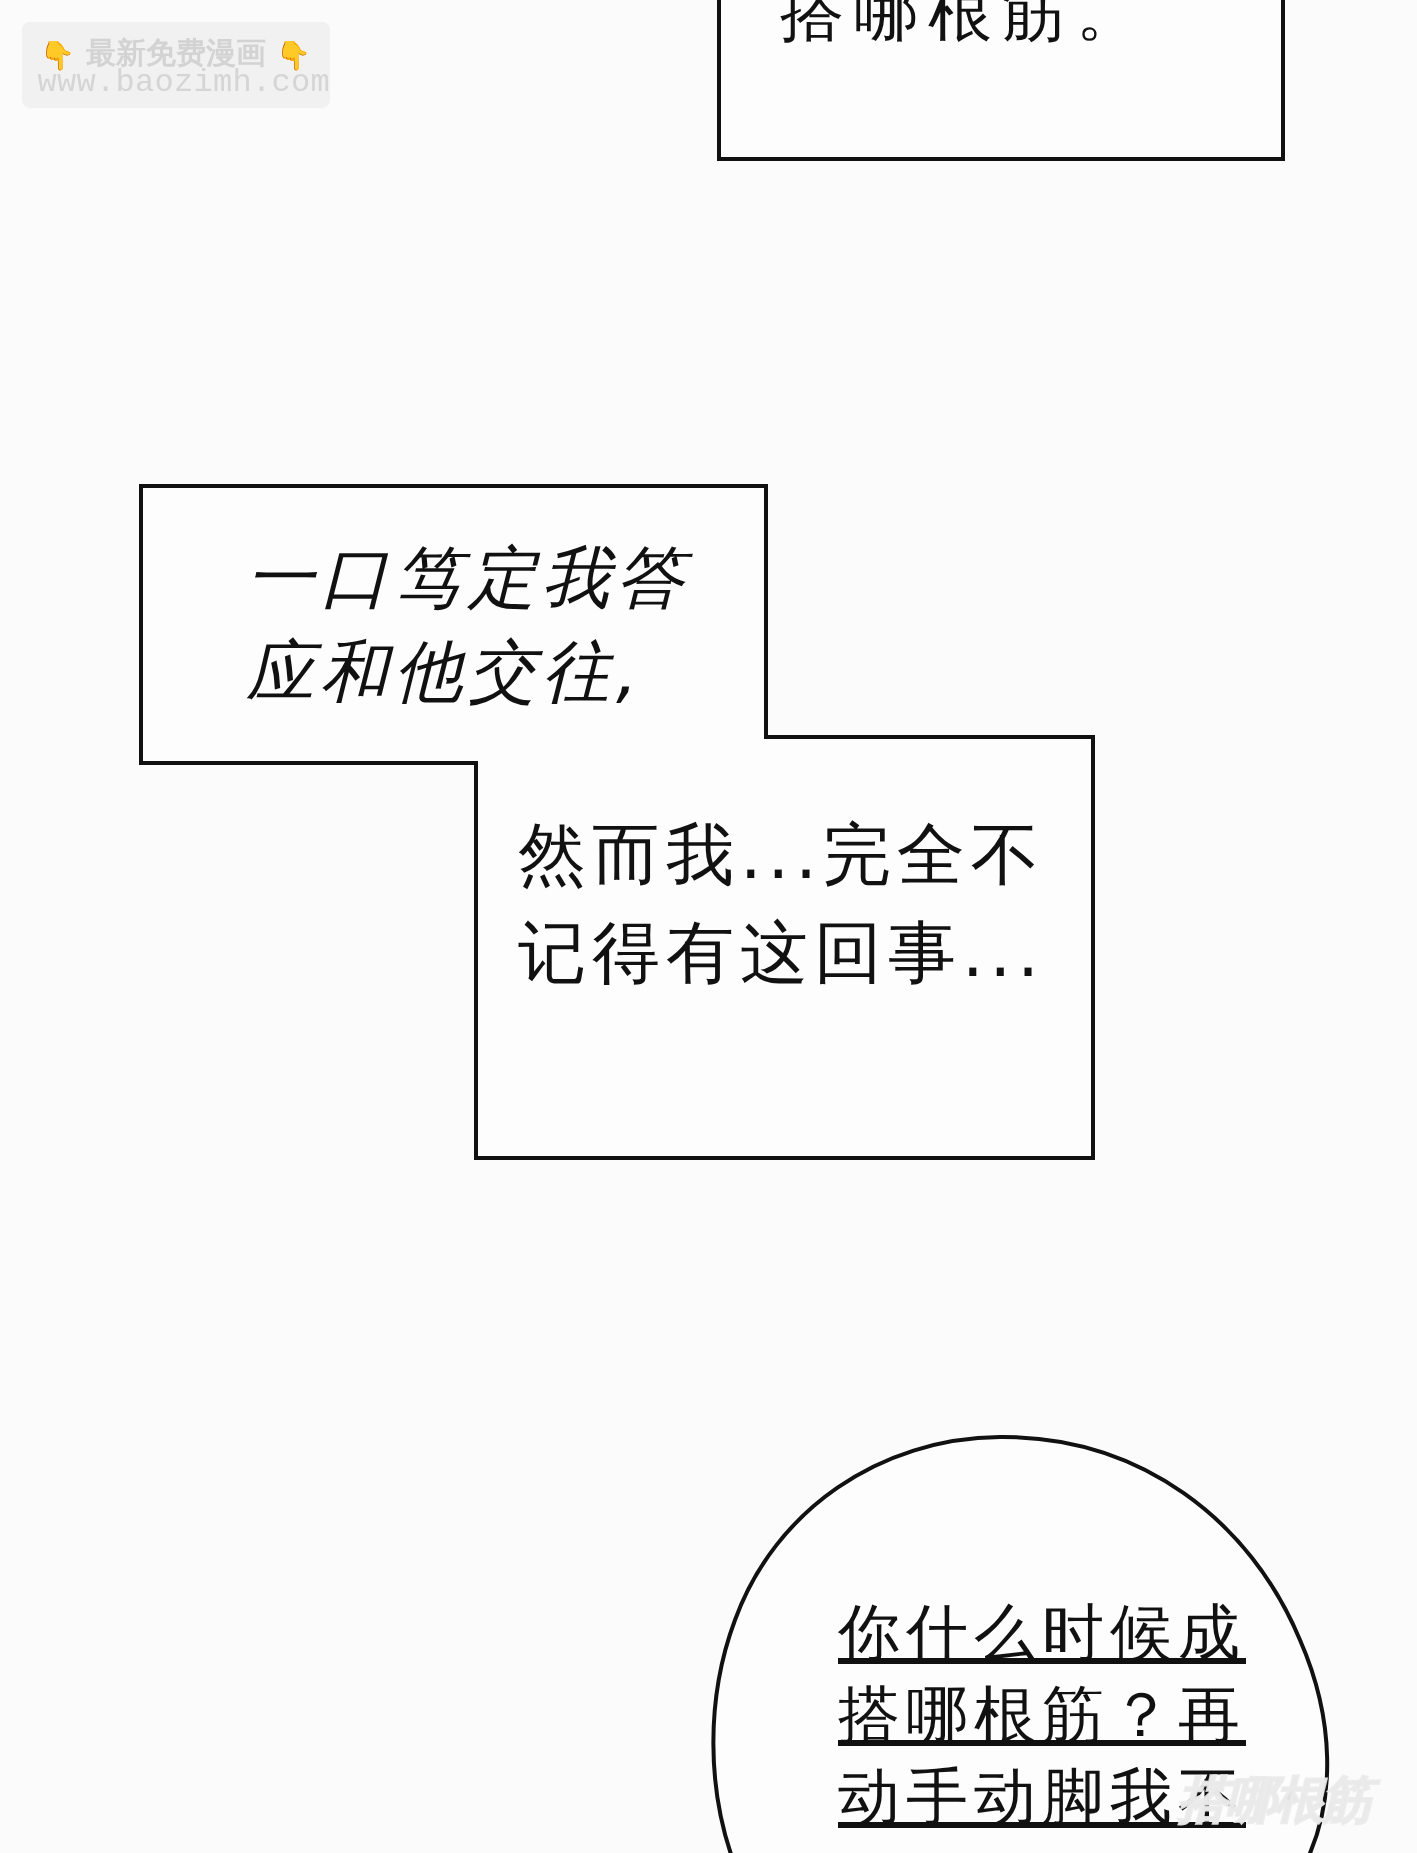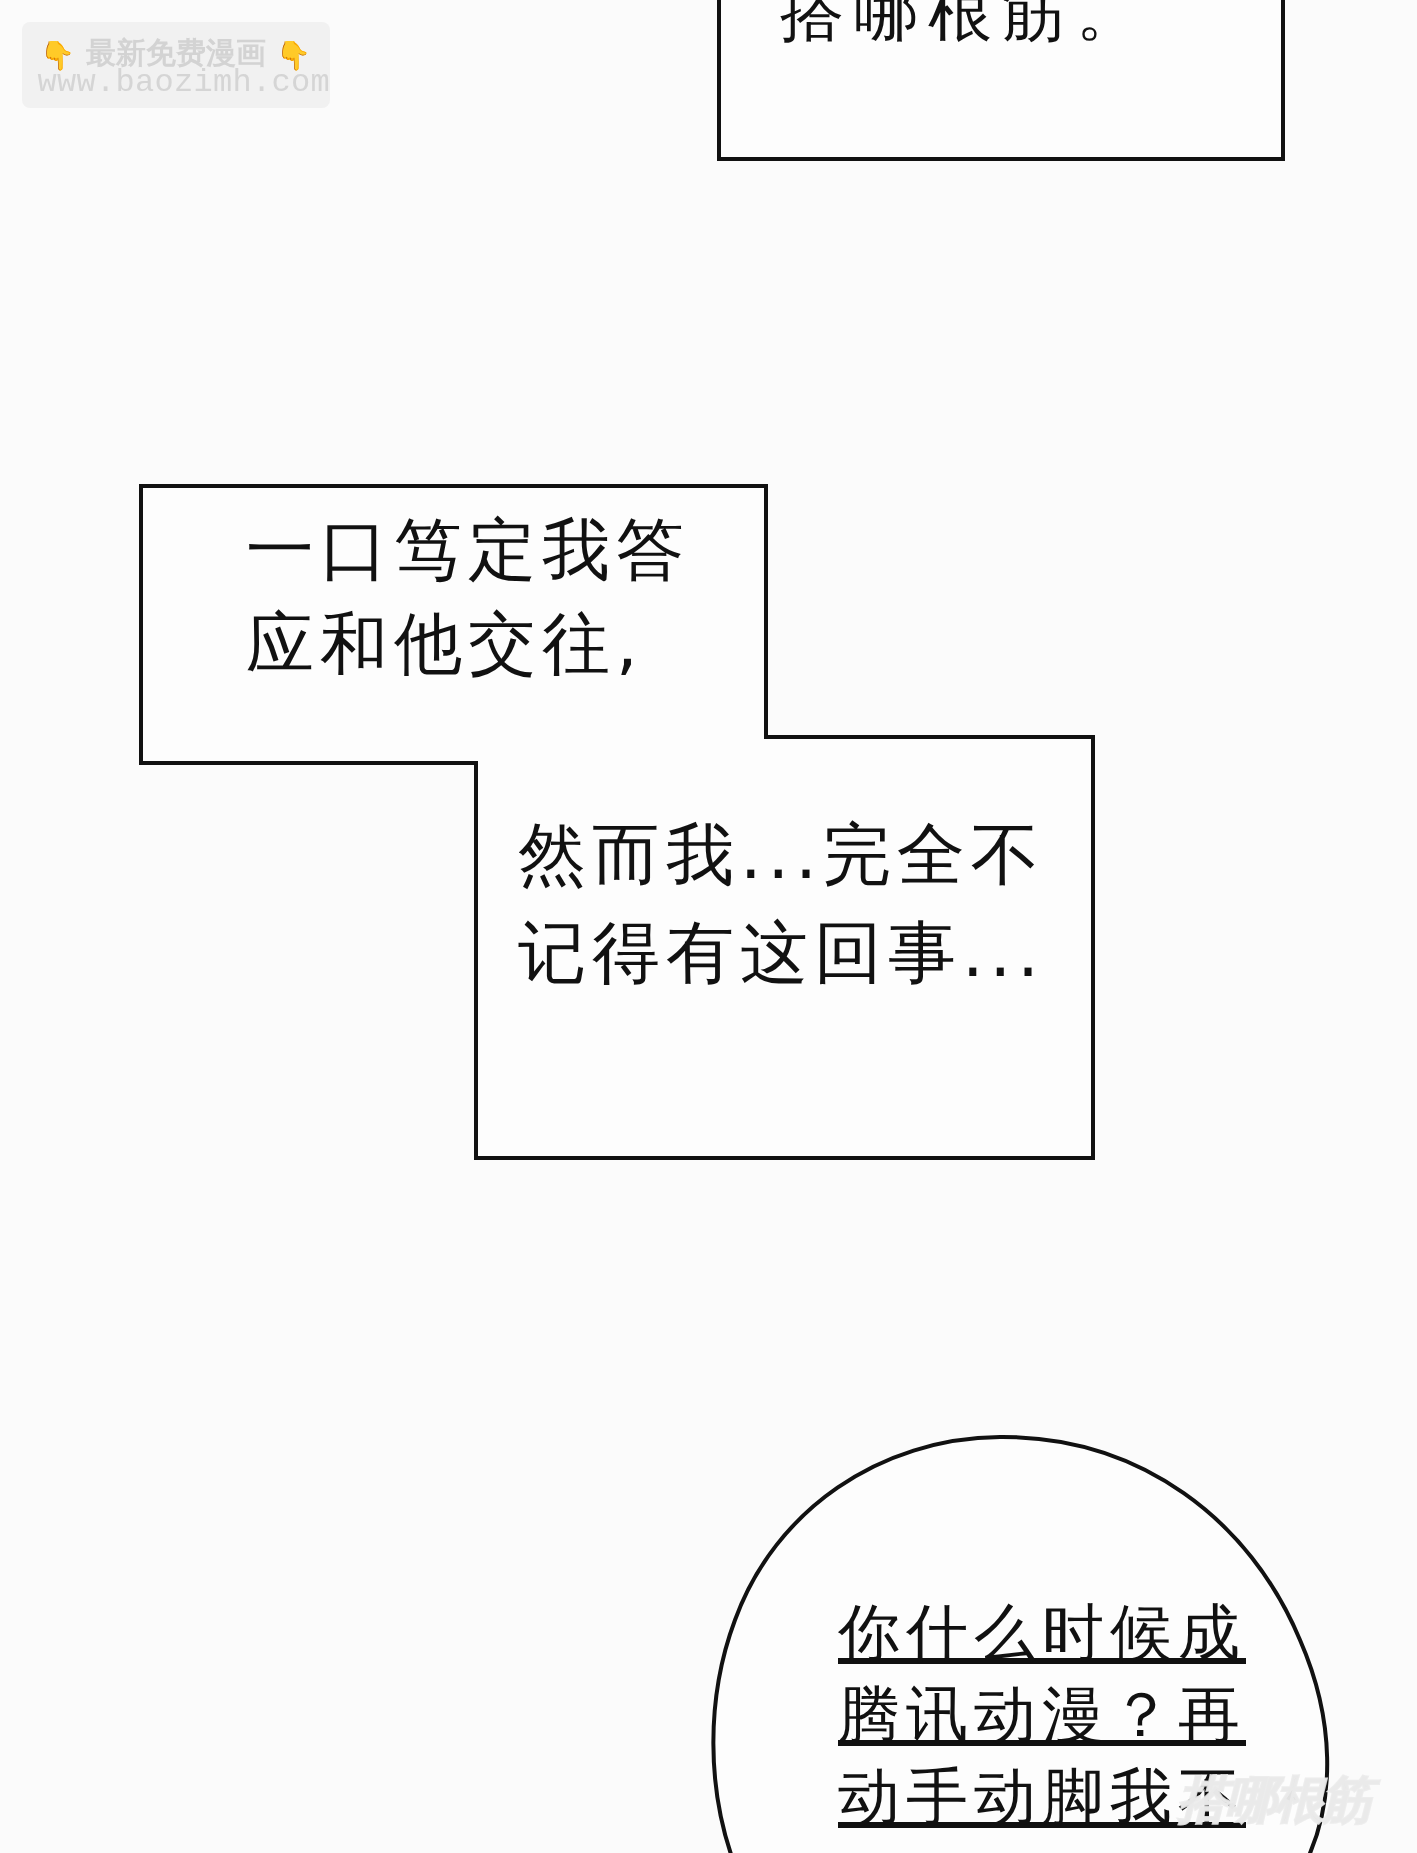--- a/index.html
+++ b/index.html
@@ -72,21 +72,21 @@
       left: 0; top: 0;
       width: 1417px; height: 1853px;
       pointer-events: none;
     }
     .cap-line {
       font-size: 68px;
       line-height: 94px;
       letter-spacing: 6px;
       white-space: nowrap;
     }
-    .cap2-text { left: 246px; top: 503px; }
+    .cap2-text { left: 246px; top: 531px; font-style: italic; }
     .cap3-text { left: 518px; top: 806px; }
     .cap3-text .cap-line { line-height: 98px; }
 
     
     .bubble-text {
       left: 838px; top: 1592px;
       font-size: 62px;
       line-height: 82px;
       letter-spacing: 6px;
       white-space: nowrap;
@@ -133,17 +133,17 @@
   <div class="cap-line">应和他交往,</div>
 </div>
 
 <div class="abs cap3-text">
   <div class="cap-line">然而我...完全不</div>
   <div class="cap-line">记得有这回事...</div>
 </div>
 
 <div class="abs bubble-text">
   <div>你什么时候成</div>
-  <div>腾讯动漫？再</div>
+  <div>搭哪根筋？再</div>
   <div>动手动脚我不</div>
 </div>
 
 <div class="abs wm2">搭哪根筋</div>
 
 </body></html>

